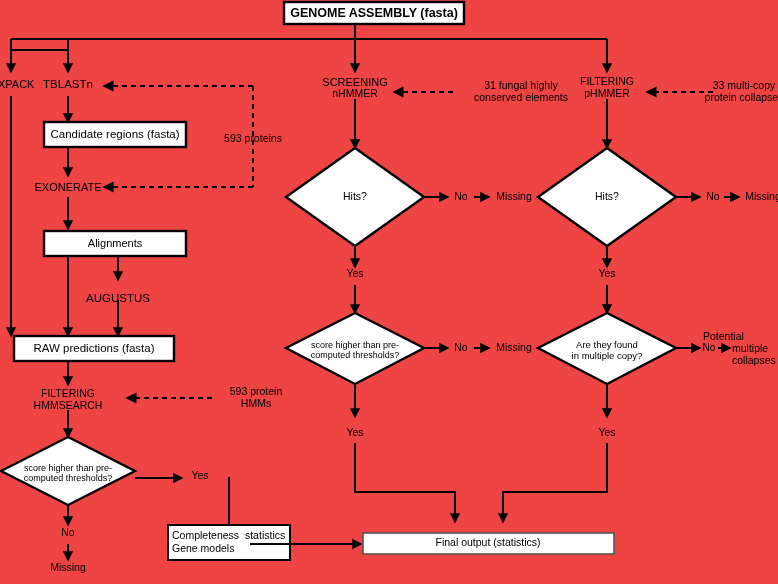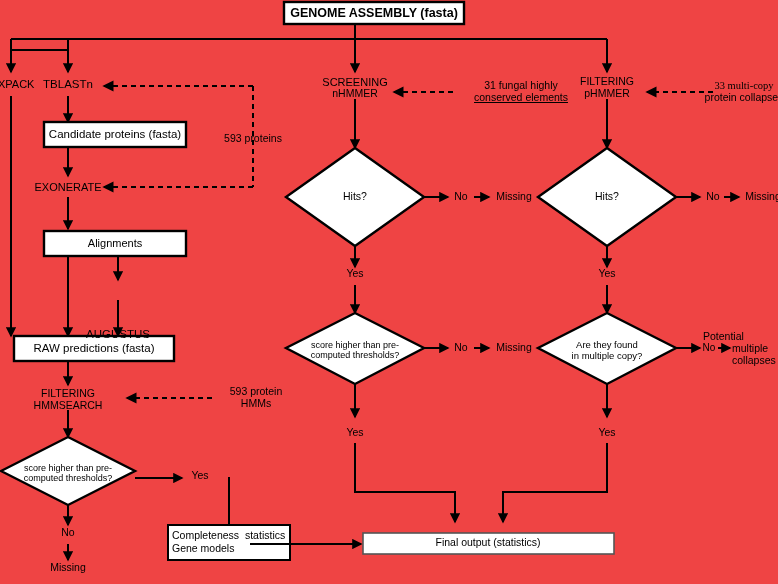--- a/index.html
+++ b/index.html
@@ -179,60 +179,60 @@
 
     <g>
       <rect x="363" y="533" width="251" height="21" fill="#fff" stroke="#555555" stroke-width="1.6"></rect>
     </g>
   </svg>
 
   <div class="lbl ctr" style="left:374px; top:6px; font-size:12.5px; font-weight:bold;">GENOME ASSEMBLY (fasta)</div>
 
   <div class="lbl ctr" style="left:11px; top:78px; font-size:11px;">SIXPACK</div>
   <div class="lbl ctr" style="left:68px; top:78px; font-size:11.5px;">TBLASTn</div>
-  <div class="lbl ctr" style="left:115px; top:128px; font-size:11.5px;">Candidate proteins (fasta)</div>
+  <div class="lbl ctr" style="left:115px; top:128px; font-size:11.5px;">Candidate regions (fasta)</div>
   <div class="lbl ctr" style="left:68px; top:181px; font-size:11px;">EXONERATE</div>
   <div class="lbl ctr" style="left:115px; top:237px; font-size:11px;">Alignments</div>
-  <div class="lbl ctr" style="left:118px; top:292px; font-size:11.5px;margin-top:36px;">AUGUSTUS</div>
+  <div class="lbl ctr" style="left:118px; top:292px; font-size:11.5px;">AUGUSTUS</div>
   <div class="lbl ctr" style="left:94px; top:342px; font-size:11.5px;">RAW predictions (fasta)</div>
   <div class="lbl ctr" style="left:68px; top:388px; font-size:10.5px;">FILTERING</div>
   <div class="lbl ctr" style="left:68px; top:400px; font-size:10.5px;">HMMSEARCH</div>
 
   <div class="lbl ctr" style="left:253px; top:133px; font-size:10.5px;">593 proteins</div>
   <div class="lbl ctr" style="left:256px; top:386px; font-size:10.5px;">593 protein</div>
   <div class="lbl ctr" style="left:256px; top:398px; font-size:10.5px;">HMMs</div>
 
   <div class="lbl ctr" style="left:68px; top:463px; font-size:9px;">score higher than pre-</div>
   <div class="lbl ctr" style="left:68px; top:473px; font-size:9px;">computed thresholds?</div>
   <div class="lbl ctr" style="left:200px; top:470px; font-size:10.5px;">Yes</div>
   <div class="lbl ctr" style="left:68px; top:527px; font-size:10.5px;">No</div>
   <div class="lbl ctr" style="left:68px; top:562px; font-size:10.5px;">Missing</div>
 
   <div class="lbl lft" style="left:172px; top:530px; font-size:10.5px;">Completeness  statistics</div>
   <div class="lbl lft" style="left:172px; top:543px; font-size:10.5px;">Gene models</div>
 
   <div class="lbl ctr" style="left:355px; top:76px; font-size:11px;">SCREENING</div>
   <div class="lbl ctr" style="left:355px; top:88px; font-size:10.5px;">nHMMER</div>
   <div class="lbl ctr" style="left:521px; top:80px; font-size:10.5px;">31 fungal highly</div>
-  <div class="lbl ctr" style="left:521px; top:92px; font-size:10.5px;text-decoration:underline;">conserved elements</div>
+  <div class="lbl ctr" style="left:521px; top:92px; font-size:10.5px;">conserved elements</div>
 
   <div class="lbl ctr" style="left:355px; top:191px; font-size:10.5px;">Hits?</div>
   <div class="lbl ctr" style="left:461px; top:191px; font-size:10.5px;">No</div>
   <div class="lbl ctr" style="left:514px; top:191px; font-size:10.5px;">Missing</div>
   <div class="lbl ctr" style="left:355px; top:268px; font-size:10.5px;">Yes</div>
 
   <div class="lbl ctr" style="left:355px; top:340px; font-size:9px;">score higher than pre-</div>
   <div class="lbl ctr" style="left:355px; top:350px; font-size:9px;">computed thresholds?</div>
   <div class="lbl ctr" style="left:461px; top:342px; font-size:10.5px;">No</div>
   <div class="lbl ctr" style="left:514px; top:342px; font-size:10.5px;">Missing</div>
   <div class="lbl ctr" style="left:355px; top:427px; font-size:10.5px;">Yes</div>
 
   <div class="lbl ctr" style="left:607px; top:76px; font-size:10.5px;">FILTERING</div>
   <div class="lbl ctr" style="left:607px; top:88px; font-size:10.5px;">pHMMER</div>
-  <div class="lbl ctr" style="left:744px; top:80px; font-size:10.5px;font-family:Liberation Serif, serif;">33 multi-copy</div>
+  <div class="lbl ctr" style="left:744px; top:80px; font-size:10.5px;">33 multi-copy</div>
   <div class="lbl ctr" style="left:744px; top:92px; font-size:10.5px;">protein collapses</div>
 
   <div class="lbl ctr" style="left:607px; top:191px; font-size:10.5px;">Hits?</div>
   <div class="lbl ctr" style="left:713px; top:191px; font-size:10.5px;">No</div>
   <div class="lbl ctr" style="left:763px; top:191px; font-size:10.5px;">Missing</div>
   <div class="lbl ctr" style="left:607px; top:268px; font-size:10.5px;">Yes</div>
 
   <div class="lbl ctr" style="left:607px; top:340px; font-size:9.5px;">Are they found</div>
   <div class="lbl ctr" style="left:607px; top:351px; font-size:9.5px;">in multiple copy?</div>
   <div class="lbl ctr" style="left:709px; top:342px; font-size:10px;">No</div>

